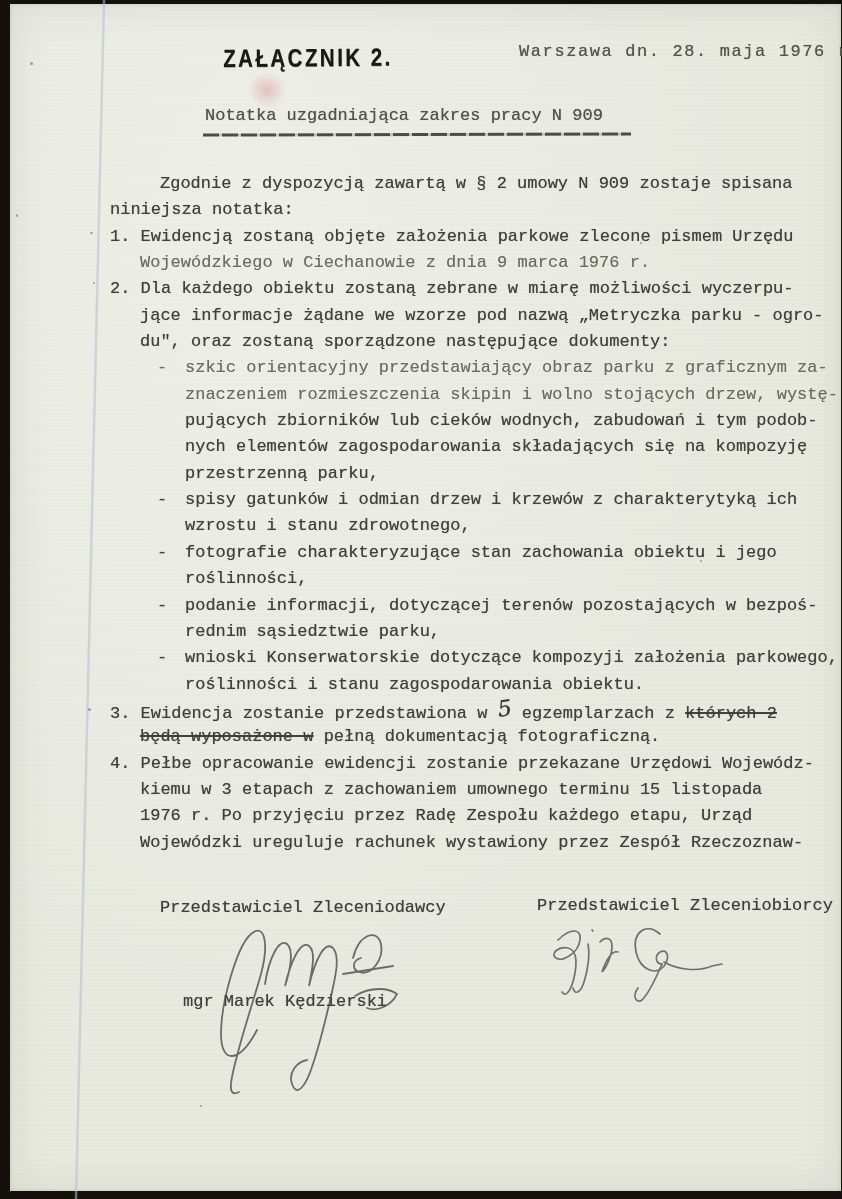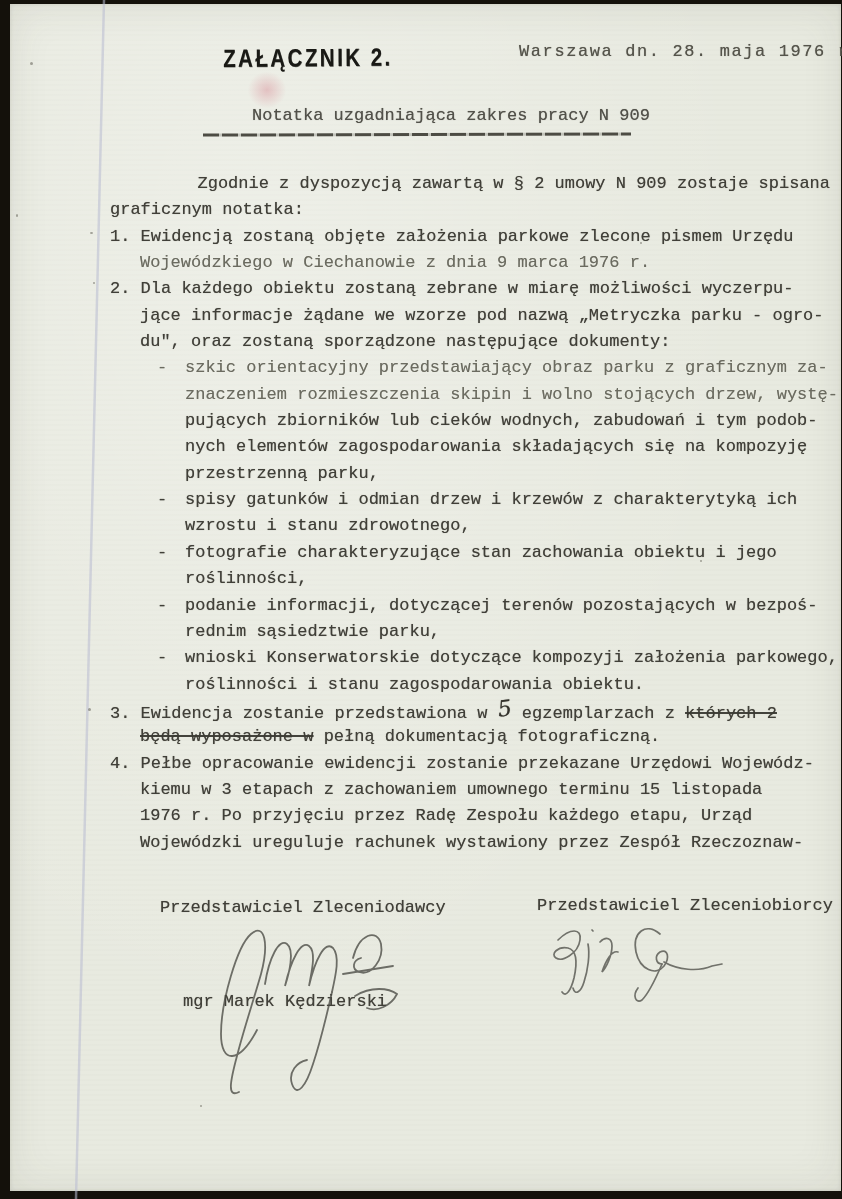--- a/index.html
+++ b/index.html
@@ -64,21 +64,20 @@
     top: 38px;
     letter-spacing: 1.6px;
     color: #55544b;
     margin-left: 12px;
   }
   .doc-title {
     position: absolute;
     left: 195px;
     top: 102px;
     color: #52514a;
-    margin-left: 47px;
   }
   .title-underline {
     position: absolute;
     left: 193px;
     top: 129px;
     width: 428px;
     height: 3px;
     background: repeating-linear-gradient(90deg,
       #4d4c44 0 16px, rgba(77,76,68,0.25) 16px 19px);
     transform: rotate(-0.15deg);
@@ -88,21 +87,21 @@
     position: absolute;
     left: 100px;
     top: 167px;
     width: 720px;
   }
   .line {
     position: relative;
     height: 26.35px;
     line-height: 26.35px;
   }
-  .line.indent1 { padding-left: 50px; text-align: right; }   
+  .line.indent1 { padding-left: 50px; }   
   .line.n       { padding-left: 0; }      
   .line.cont-n  { padding-left: 30px; }   
   .line.d       { padding-left: 75px; }   
   .line.cont-d  { padding-left: 75px; }   
   .dash-mark {
     position: absolute;
     left: 47px;
     top: 0;
   }
   .num-mark { display: inline; }
@@ -146,21 +145,21 @@
 <div class="paper">
 
   <div class="red-smudge"></div>
   <div class="stamp">ZAŁĄCZNIK 2.</div>
   <div class="tw dateline">Warszawa dn. 28. maja 1976 r</div>
   <div class="tw doc-title">Notatka uzgadniająca zakres pracy N 909</div>
   <div class="title-underline"></div>
 
   <div class="body-text">
     <div class="tw line indent1">Zgodnie z dyspozycją zawartą w § 2 umowy N 909 zostaje spisana</div>
-    <div class="tw line">graficznym notatka:</div>
+    <div class="tw line">niniejsza notatka:</div>
 
     <div class="tw line n"><span class="num-mark">1. </span><span>Ewidencją zostaną objęte założenia parkowe zlecone pismem Urzędu</span></div>
     <div class="tw line cont-n faint">Wojewódzkiego w Ciechanowie z dnia 9 marca 1976 r.</div>
 
     <div class="tw line n"><span class="num-mark">2. </span><span>Dla każdego obiektu zostaną zebrane w miarę możliwości wyczerpu-</span></div>
     <div class="tw line cont-n">jące informacje żądane we wzorze pod nazwą „Metryczka parku - ogro-</div>
     <div class="tw line cont-n">du", oraz zostaną sporządzone następujące dokumenty:</div>
 
     <div class="tw line d faint"><span class="dash-mark">-</span><span>szkic orientacyjny przedstawiający obraz parku z graficznym za-</span></div>
     <div class="tw line cont-d faint">znaczeniem rozmieszczenia skipin i wolno stojących drzew, wystę-</div>

